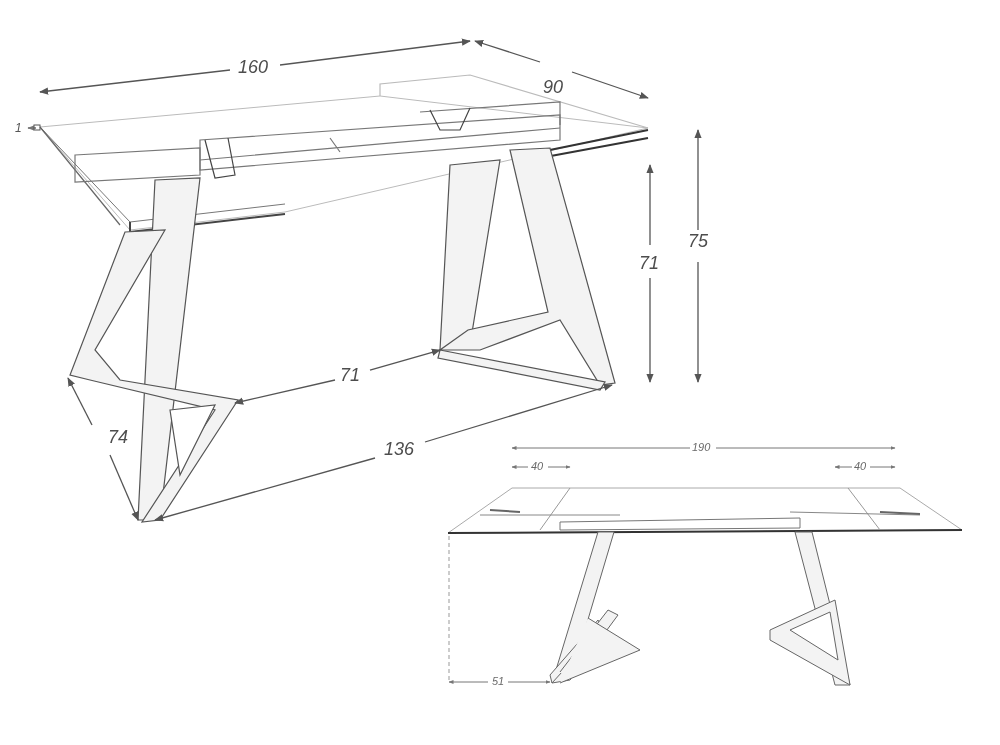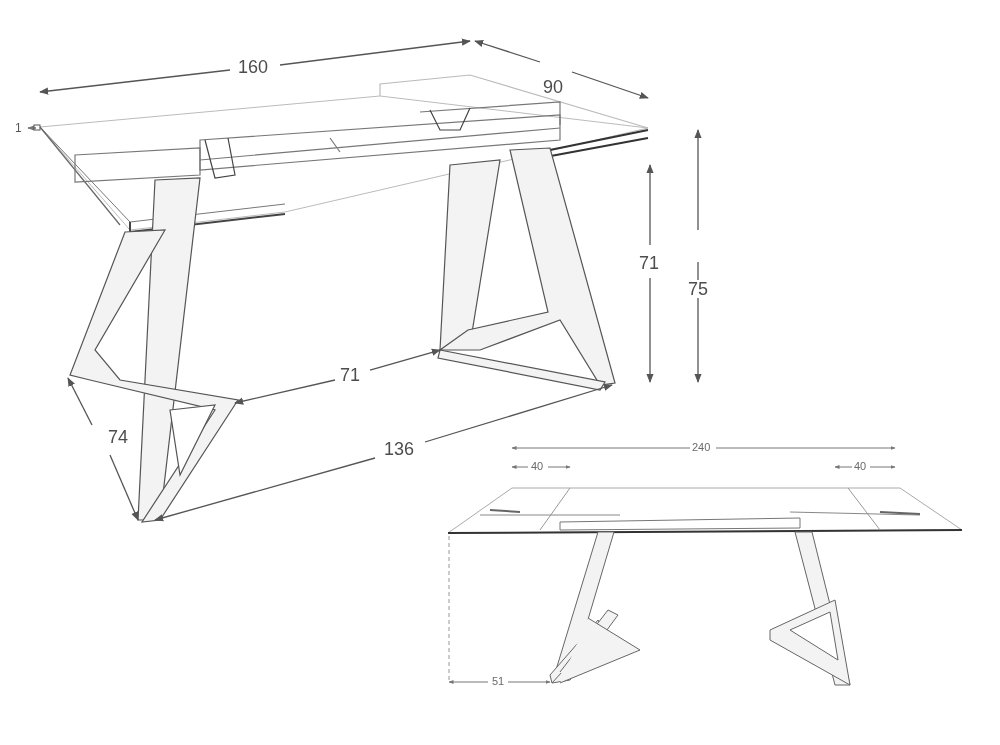--- a/index.html
+++ b/index.html
@@ -1,18 +1,18 @@
 <!DOCTYPE html>
 <html><head>
 <meta charset="utf-8">
 <style>
   html,body{margin:0;padding:0;background:#ffffff;}
   body{width:1000px;height:745px;position:relative;overflow:hidden;font-family:"Liberation Sans","DejaVu Sans",sans-serif;}
   svg{position:absolute;left:0;top:0;}
-  .lbl{position:absolute;color:#4d4d4d;background:#fff;white-space:nowrap;line-height:1;}
+  .lbl{position:absolute;color:#4d4d4d;background:#fff;white-space:nowrap;line-height:1;font-style:italic;}
   .big{font-size:18px;}
   .small{font-size:11px;color:#6a6a6a;}
 </style>
 </head>
 <body>
 
 <svg width="1000" height="745" viewBox="0 0 1000 745">
   <defs>
     <marker id="ah" viewBox="0 0 10 10" refX="9" refY="5" markerWidth="7" markerHeight="7" orient="auto-start-reverse">
       <path d="M0,1 L10,5 L0,9 z" fill="#555"></path>
@@ -105,23 +105,23 @@
       <line x1="870" y1="467" x2="895" y2="467" marker-end="url(#ahs)"></line>
       <line x1="449" y1="536" x2="449" y2="680" stroke-dasharray="4,3" stroke="#999"></line>
       <line x1="449" y1="682" x2="488" y2="682" marker-start="url(#ahs)"></line>
       <line x1="508" y1="682" x2="550" y2="682" marker-end="url(#ahs)"></line>
     </g>
   </g>
 </svg>
 
 <span class="lbl big" style="left:238px;top:58px;">160</span>
 <span class="lbl big" style="left:543px;top:58px;margin-top:20px;">90</span>
-<span class="lbl big" style="left:688px;top:232px;margin-top:48px;">75</span>
+<span class="lbl big" style="left:688px;top:232px;">75</span>
 <span class="lbl big" style="left:639px;top:254px;">71</span>
 <span class="lbl big" style="left:340px;top:366px;">71</span>
 <span class="lbl big" style="left:384px;top:440px;">136</span>
 <span class="lbl big" style="left:88px;top:428px;margin-left:20px;">74</span>
 <span class="lbl small" style="left:15px;top:122px;font-size:12px;color:#555;">1</span>
 
-<span class="lbl small" style="left:692px;top:442px;">240</span>
+<span class="lbl small" style="left:692px;top:442px;">190</span>
 <span class="lbl small" style="left:531px;top:461px;">40</span>
 <span class="lbl small" style="left:854px;top:461px;">40</span>
 <span class="lbl small" style="left:492px;top:676px;">51</span>
 
 </body></html>

